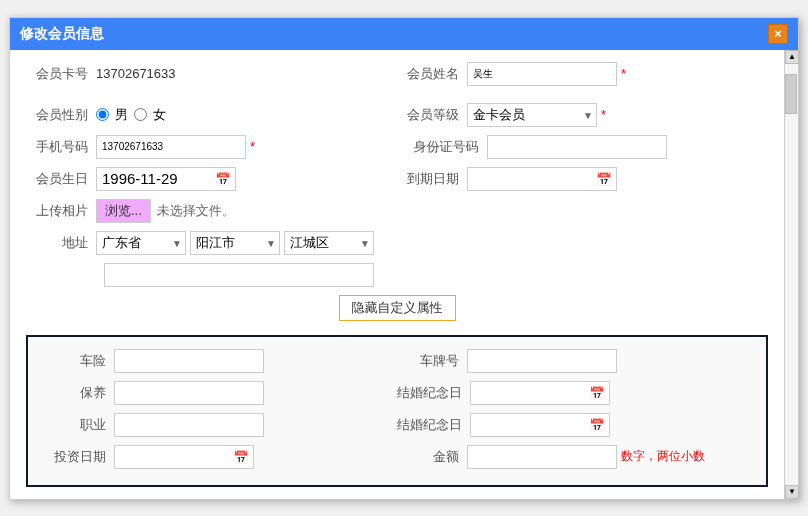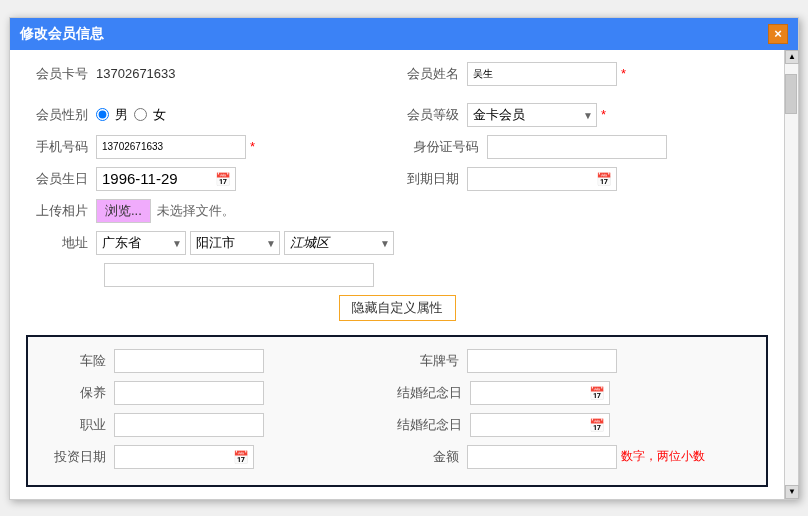--- a/index.html
+++ b/index.html
@@ -333,21 +333,21 @@
               </select>
               <span class="select-arrow">▼</span>
             </div>
             <div class="select-wrapper">
               <select class="form-select" style="width:90px;">
                 <option>阳江市</option>
               </select>
               <span class="select-arrow">▼</span>
             </div>
             <div class="select-wrapper">
-              <select class="form-select" style="width:110px;font-style:italic;">
+              <select class="form-select" style="width:90px;">
                 <option>江城区</option>
               </select>
               <span class="select-arrow">▼</span>
             </div>
           </div>
         </div>
 
         <div class="address-input-row">
           <input class="form-input" style="width: 270px;" type="text">
         </div>

